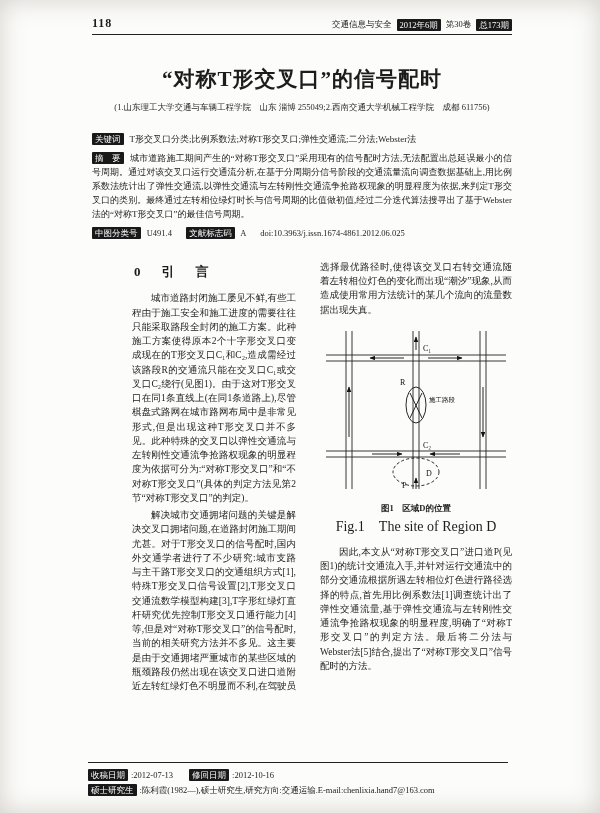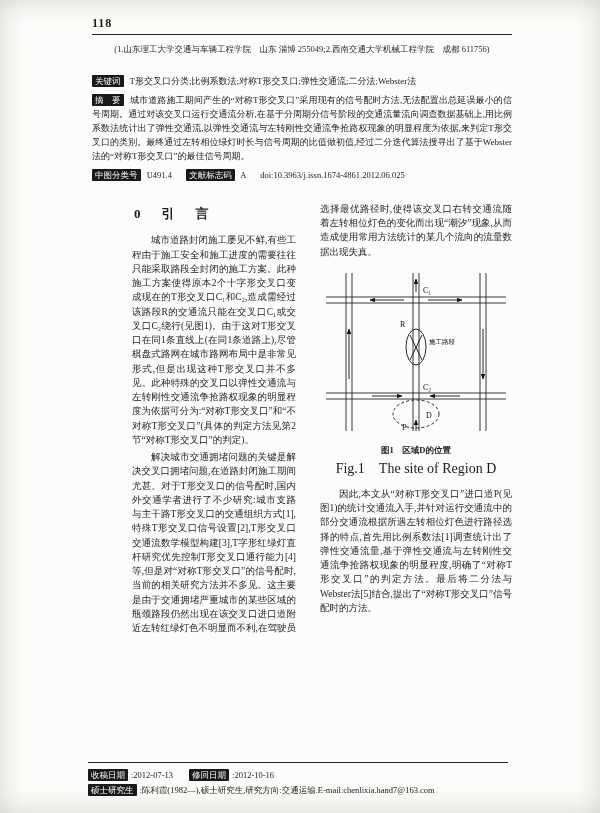--- a/index.html
+++ b/index.html
@@ -65,22 +65,29 @@
   .footnote .gap { display:inline-block; width:16px; }
 </style>
 </head>
 <body>
 
 <div class="page">
   <div class="content">
 
     <div class="header">
       <span class="page-num">118</span>
+      <span class="journal-line">
+        <span>交通信息与安全</span>
+        <span class="badge">2012年6期</span>
+        <span>第30卷</span>
+        <span class="badge">总173期</span>
+      </span>
     </div>
 
+    <h1 class="title">“对称T形交叉口”的信号配时</h1>
 
 
     <div class="affiliation">(1.山东理工大学交通与车辆工程学院　山东 淄博 255049;2.西南交通大学机械工程学院　成都 611756)</div>
 
     <div class="meta">
       <p>
         <span class="badge">关键词</span>
         <span>T形交叉口分类;比例系数法;对称T形交叉口;弹性交通流;二分法;Webster法</span>
       </p>
       <p>

